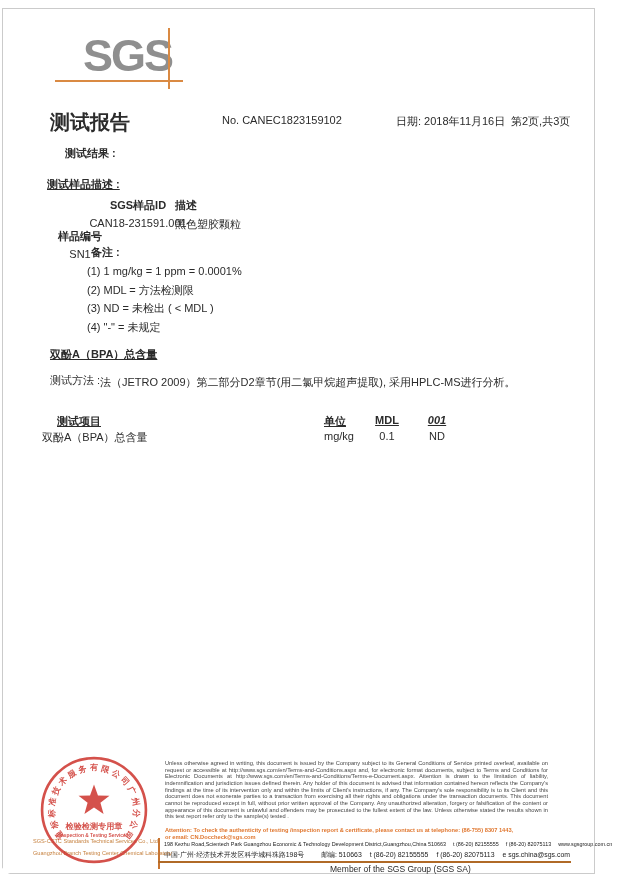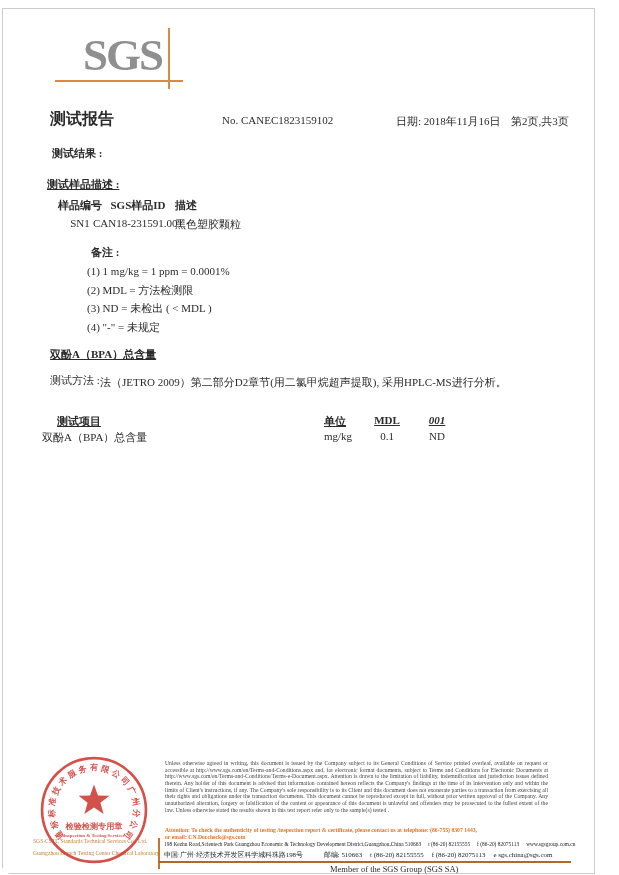--- a/index.html
+++ b/index.html
@@ -1,37 +1,37 @@
 <!DOCTYPE html>
 <html><head>
 <meta charset="utf-8">
 <style>
   html,body{margin:0;padding:0;background:#fff;}
   .page{
     position:relative;width:619px;height:875px;background:#ffffff;overflow:hidden;
-    font-family:Liberation Serif, serif;color:#2b2b2b;border-radius:15px;
+    font-family:Liberation Sans, sans-serif;color:#2b2b2b;border-radius:15px;
   }
   .frame{position:absolute;left:2px;top:8px;width:591px;height:864px;border:1px solid #cbcbcb;}
   
   .logo-text{position:absolute;left:83px;top:33px;font-size:45px;font-weight:bold;color:#8f8f8f;letter-spacing:-2px;line-height:1;}
   .logo-hline{position:absolute;left:55px;top:80px;width:128px;height:2px;background:#da8a43;}
   .logo-vline{position:absolute;left:168px;top:28px;width:2px;height:61px;background:#da8a43;}
   
-  .title{position:absolute;left:50px;top:109px;font-size:16px;font-weight:bold;}
+  .title{position:absolute;left:50px;top:109px;font-size:20px;font-weight:bold;}
   .report-no{position:absolute;left:222px;top:114px;font-size:11px;}
   .report-date{position:absolute;left:396px;top:114px;font-size:11px;}
   .page-info{position:absolute;left:511px;top:114px;font-size:11px;}
   
   .b{font-size:11px;}
   .bold{font-weight:bold;}
   .uline{text-decoration:underline;}
-  .results-label{position:absolute;left:52px;top:146px;}
+  .results-label{position:absolute;left:65px;top:146px;}
   .sample-title{position:absolute;left:47px;top:177px;}
   .cell{position:absolute;font-size:11px;}
-  .c1{left:44px;width:72px;text-align:center;}
+  .c1{left:44px;width:72px;text-align:center;margin-top:31px;}
   .c2{left:84px;width:108px;text-align:center;}
   .c3{left:175px;width:170px;text-align:left;}
   .hdr-row{top:198px;font-weight:bold;}
   .val-row{top:217px;}
   .notes-label{position:absolute;left:50px;top:245px;margin-left:41px;}
   .notes-list{position:absolute;left:87px;top:262px;font-size:11px;line-height:18.7px;}
   .bpa-title{position:absolute;left:50px;top:347px;}
   .method-label{position:absolute;left:50px;top:373px;}
   .method-text{position:absolute;left:100px;top:373px;width:452px;font-size:11px;line-height:19.5px;}
   

